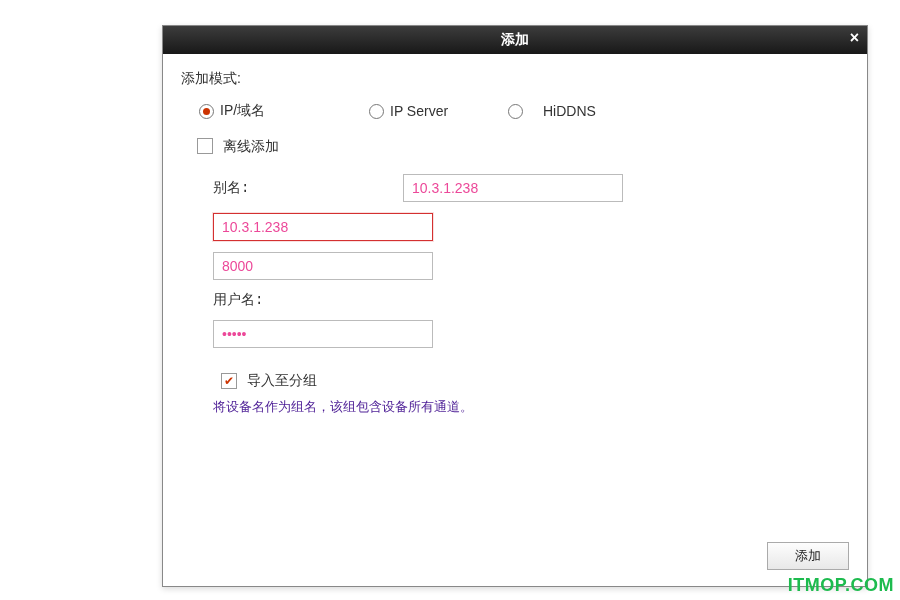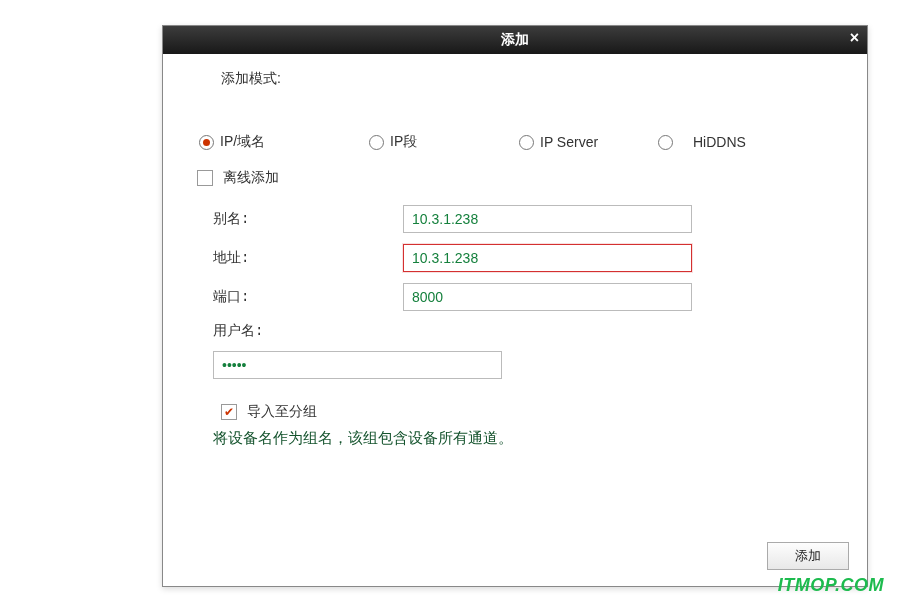--- a/index.html
+++ b/index.html
@@ -45,54 +45,52 @@
     line-height: 16px;
     cursor: pointer;
   }
   .body {
     flex: 1;
     padding: 16px 18px 0 18px;
     position: relative;
   }
   .mode-label {
     margin-bottom: 14px;
-    margin-left: 40px;
   }
   .radio-row {
     display: flex;
     align-items: center;
     gap: 0;
     margin-bottom: 18px;
   }
   .radio-cell {
     display: flex;
     align-items: center;
     gap: 6px;
-    margin-top: 31px;
   }
   .rc1 { width: 170px; padding-left: 18px;}
   .rc2 { width: 150px;}
   .rc3 { width: 139px;}
   .rc4 { width: 150px; gap: 20px;}
   .radio-outer {
     width: 13px; height: 13px;
     border: 1px solid #777;
     border-radius: 50%;
     display: inline-flex;
     align-items: center;
     justify-content: center;
     background: #fff;
   }
   .radio-outer.checked .radio-inner {
     width: 7px; height: 7px;
     background: #c30; border-radius: 50%;
   }
   .row {
     display: flex;
-    align-items: center;
+    align-items: flex-start;
     margin-bottom: 14px;
   }
   .checkbox {
     width: 14px; height: 14px;
     border: 1px solid #999;
     background: #fff;
     display: inline-flex;
     align-items: center;
     justify-content: center;
     margin-right: 10px;
@@ -109,68 +107,67 @@
     align-items: center;
     margin-bottom: 11px;
     padding-left: 32px;
   }
   .field-label {
     width: 190px;
     color: #333;
     font-family: Liberation Mono, monospace;
   }
   .text-input {
-    width: 289px;
+    width: 220px;
     height: 28px;
     border: 1px solid #bbb;
     padding: 0 8px;
     font-size: 14px;
-    color: #15803d;
+    color: #ec4899;
     background: #fff;
     box-sizing: border-box;
   }
   .text-input.error {
     border: 1px solid #d43030;
     box-shadow: 0 0 0 1px rgba(212,48,48,0.15);
   }
   .import-row {
     display: flex;
     align-items: center;
     padding-left: 40px;
     margin-top: 24px;
     margin-bottom: 8px;
   }
   .hint {
     padding-left: 32px;
-    color: #14532d;
-    font-size: 15px;
+    color: #4c1d95;
+    font-size: 13px;
   }
   .footer {
     border-top: 0;
     padding: 12px 18px 16px 18px;
     display: flex;
     justify-content: flex-end;
     gap: 12px;
   }
   .btn {
     min-width: 82px;
     height: 28px;
     border: 1px solid #aaa;
     background: linear-gradient(#fdfdfd,#e8e8e8);
     font-size: 13px;
     color: #222;
     cursor: pointer;
   }
   .watermark {
     position: absolute;
-    right: 16px;
+    right: 6px;
     bottom: 4px;
     color: #1dbb4e;
     font-size: 18px;
-    font-style: italic;
     font-weight: 600;
     letter-spacing: 0.5px;
   }
 </style>
 </head>
 <body>
 
 <div class="dialog">
 
   <div class="titlebar">
@@ -181,26 +178,20 @@
   <div class="body">
 
     <div class="mode-label">添加模式:</div>
 
     <div class="radio-row">
       <div class="radio-cell rc1">
         <span class="radio-outer checked">
             <span class="radio-inner"></span>
           </span>
         <span>IP/域名</span>
-      </div>
-      <div class="radio-cell rc2">
-        <span class="radio-outer">
-            <span class="radio-inner"></span>
-          </span>
-        <span>IP段</span>
       </div>
       <div class="radio-cell rc3">
         <span class="radio-outer">
             <span class="radio-inner"></span>
           </span>
         <span>IP Server</span>
       </div>
       <div class="radio-cell rc4">
         <span class="radio-outer">
             <span class="radio-inner"></span>
@@ -213,26 +204,24 @@
       <span class="checkbox"></span>
       <span>离线添加</span>
     </div>
 
     <div class="field-row">
       <span class="field-label">别名:</span>
       <input class="text-input" value="10.3.1.238" style="">
     </div>
 
     <div class="field-row">
-      <span class="field-label">地址:</span>
       <input class="text-input error" value="10.3.1.238" style="">
     </div>
 
     <div class="field-row">
-      <span class="field-label">端口:</span>
       <input class="text-input" value="8000" style="">
     </div>
 
     <div class="field-row">
       <span class="field-label">用户名:</span>
     </div>
 
     <div class="field-row">
       <input class="text-input" value="•••••" style="">
     </div>

